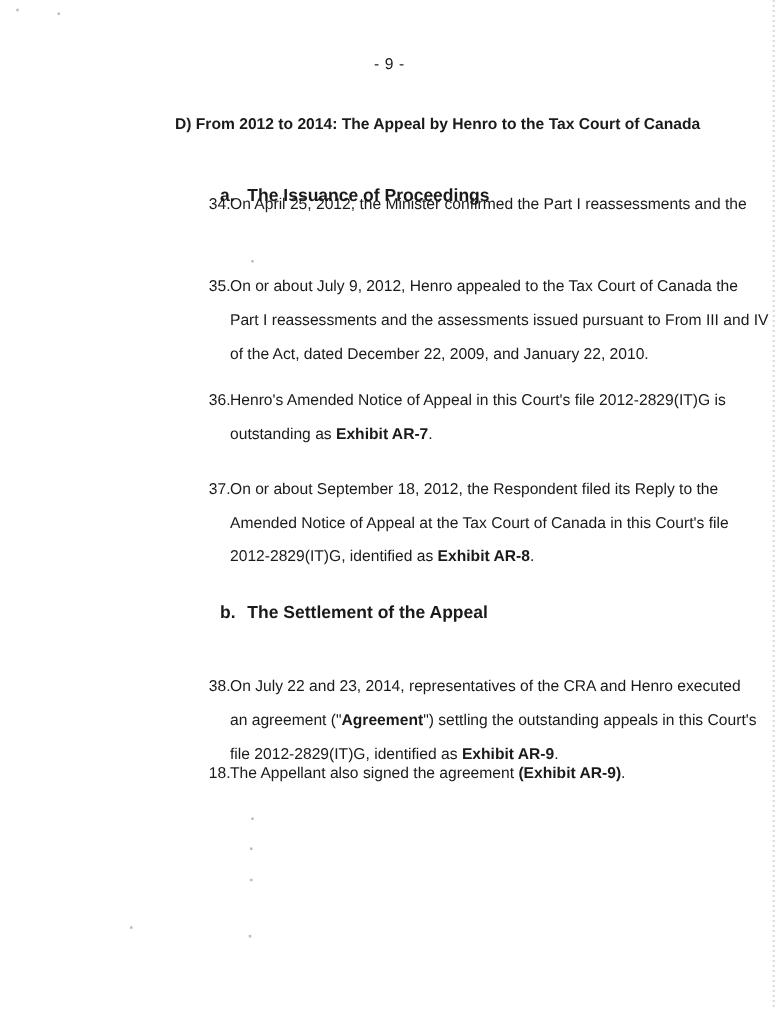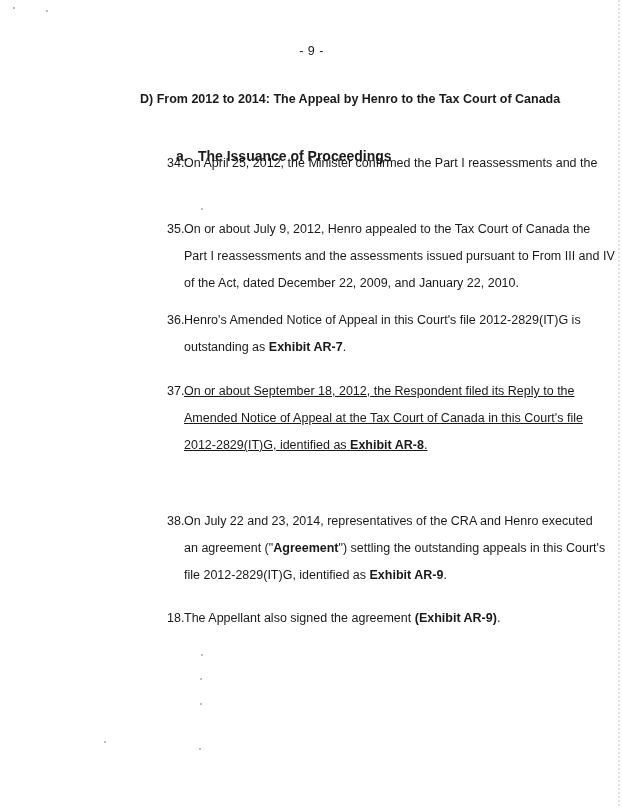--- a/index.html
+++ b/index.html
@@ -110,28 +110,32 @@
     <span class="line"><span class="num">35.</span><span>On or about July 9, 2012, Henro appealed to the Tax Court of Canada the</span></span>
     <span class="line indent">Part I reassessments and the assessments issued pursuant to From III and IV</span>
     <span class="line indent last">of the Act, dated December 22, 2009, and January 22, 2010.</span>
   </div>
 
   <div class="para" style="top:307px;">
     <span class="line"><span class="num">36.</span><span>Henro's Amended Notice of Appeal in this Court's file 2012-2829(IT)G is</span></span>
     <span class="line indent last"><span>outstanding as </span><span class="bold">Exhibit AR-7</span><span>.</span></span>
   </div>
 
-  <div class="para" style="top:378px;text-decoration:underline;">
+  <div class="para" style="top:378px;">
     <span class="line"><span class="num">37.</span><span>On or about September 18, 2012, the Respondent filed its Reply to the</span></span>
     <span class="line indent">Amended Notice of Appeal at the Tax Court of Canada in this Court's file</span>
     <span class="line indent last"><span>2012-2829(IT)G, identified as </span><span class="bold">Exhibit AR-8</span><span>.</span></span>
   </div>
 
+  <div class="sub-heading" style="top:481px;">
+    <span class="label">b.</span>
+    <span>The Settlement of the Appeal</span>
+  </div>
 
-  <div class="para" style="top:508px;">
+  <div class="para" style="top:536px;">
     <span class="line"><span class="num">38.</span><span>On July 22 and 23, 2014, representatives of the CRA and Henro executed</span></span>
     <span class="line indent"><span>an agreement ("</span><span class="bold">Agreement</span><span>") settling the outstanding appeals in this Court's</span></span>
     <span class="line indent last"><span>file 2012-2829(IT)G, identified as </span><span class="bold">Exhibit AR-9</span><span>.</span></span>
   </div>
 
   <div class="para" style="top:605px;">
     <span class="line last"><span class="num">18.</span><span>The Appellant also signed the agreement </span><span class="bold">(Exhibit AR-9)</span><span>.</span></span>
   </div>
 
   <div class="speck" style="left:13px;top:7px;"></div>

